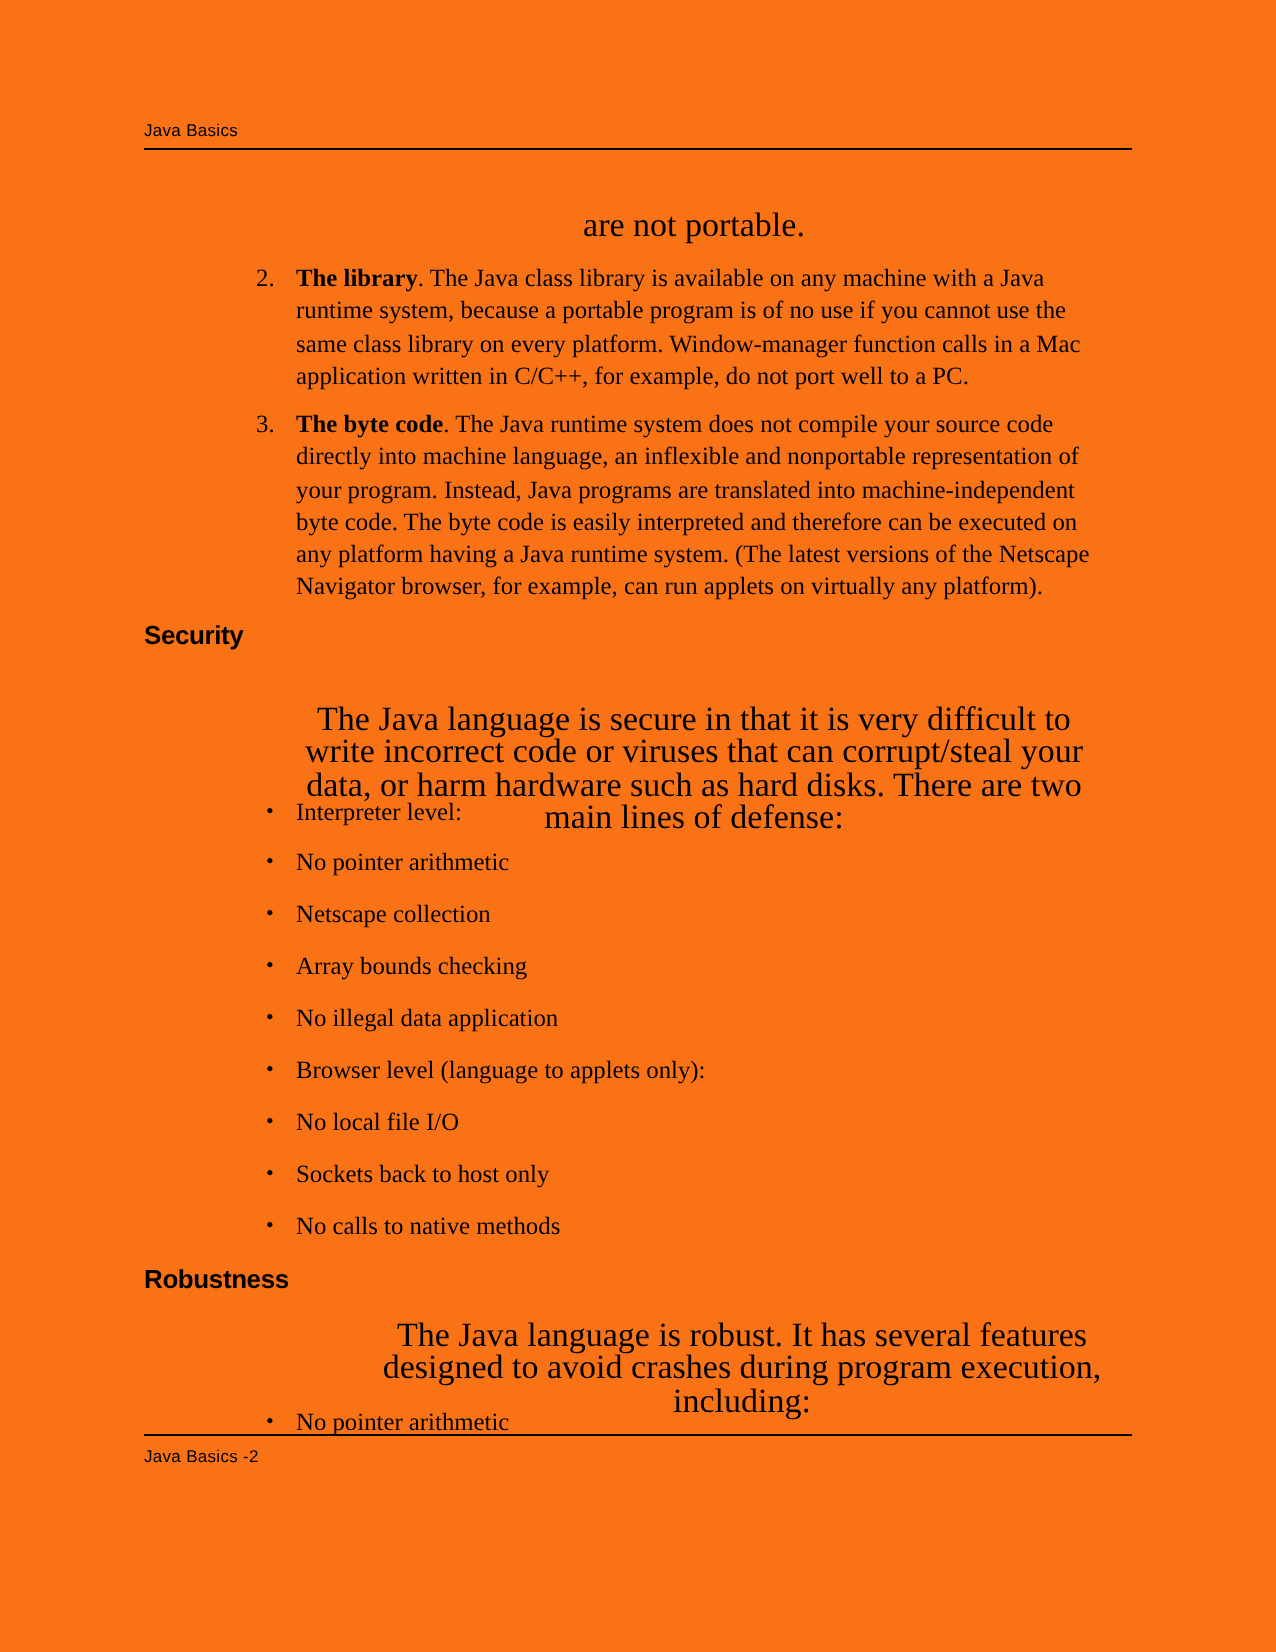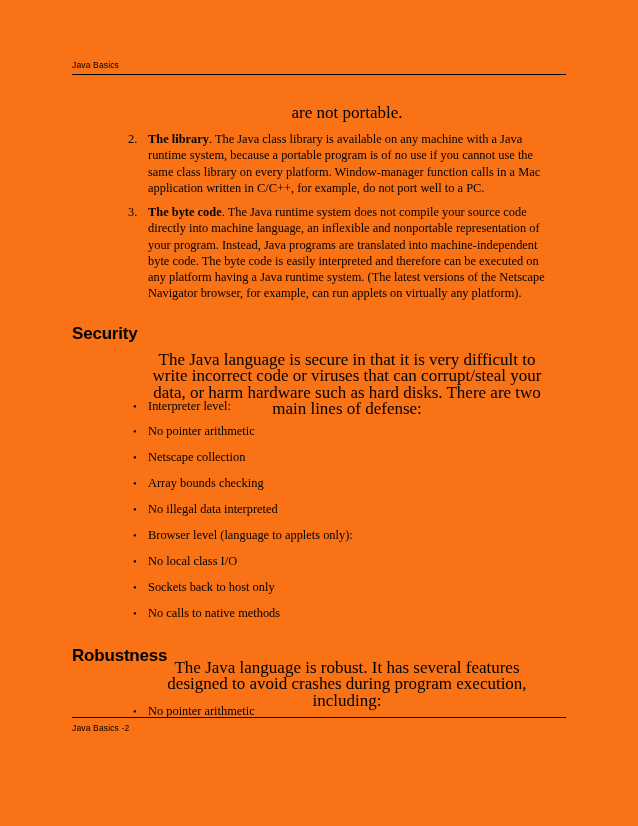--- a/index.html
+++ b/index.html
@@ -107,25 +107,24 @@
     margin-left: 15px;
   }
 
   
   .heading {
     position: absolute;
     left: 72px;
     width: 480px;
     font-family: "Liberation Sans", "DejaVu Sans", sans-serif;
     font-weight: bold;
-    font-size: 17px;
+    font-size: 13px;
     line-height: 23px;
     letter-spacing: -0.2px;
     color: #000000;
-    margin-top: 16px;
   }
 
   
   .footer {
     position: absolute;
     left: 72px;
     top: 717px;
     width: 494px;
   }
   .footer-rule {
@@ -188,42 +187,42 @@
     <div class="bullet-item" style="top:449px;">
       <span class="bullet">•</span>
       <span class="btext">Netscape collection</span>
     </div>
     <div class="bullet-item" style="top:475px;">
       <span class="bullet">•</span>
       <span class="btext">Array bounds checking</span>
     </div>
     <div class="bullet-item" style="top:501px;">
       <span class="bullet">•</span>
-      <span class="btext">No illegal data interpreted</span>
+      <span class="btext">No illegal data application</span>
     </div>
     <div class="bullet-item" style="top:527px;">
       <span class="bullet">•</span>
       <span class="btext">Browser level (language to applets only):</span>
     </div>
     <div class="bullet-item" style="top:553px;">
       <span class="bullet">•</span>
-      <span class="btext">No local class I/O</span>
+      <span class="btext">No local file I/O</span>
     </div>
     <div class="bullet-item" style="top:579px;">
       <span class="bullet">•</span>
       <span class="btext">Sockets back to host only</span>
     </div>
     <div class="bullet-item" style="top:605px;">
       <span class="bullet">•</span>
       <span class="btext">No calls to native methods</span>
     </div>
 
     <div class="heading" style="top:628px;">Robustness</div>
 
-    <div class="body-par" style="top:660px;">The Java language is robust. It has several features designed to avoid crashes during program execution, including:</div>
+    <div class="body-par" style="top:660px;margin-left:24px;">The Java language is robust. It has several features designed to avoid crashes during program execution, including:</div>
 
     <div class="bullet-item" style="top:703px;">
       <span class="bullet">•</span>
       <span class="btext">No pointer arithmetic</span>
     </div>
 
   </div>
 
   <div class="footer">
     <div class="footer-rule"></div>

